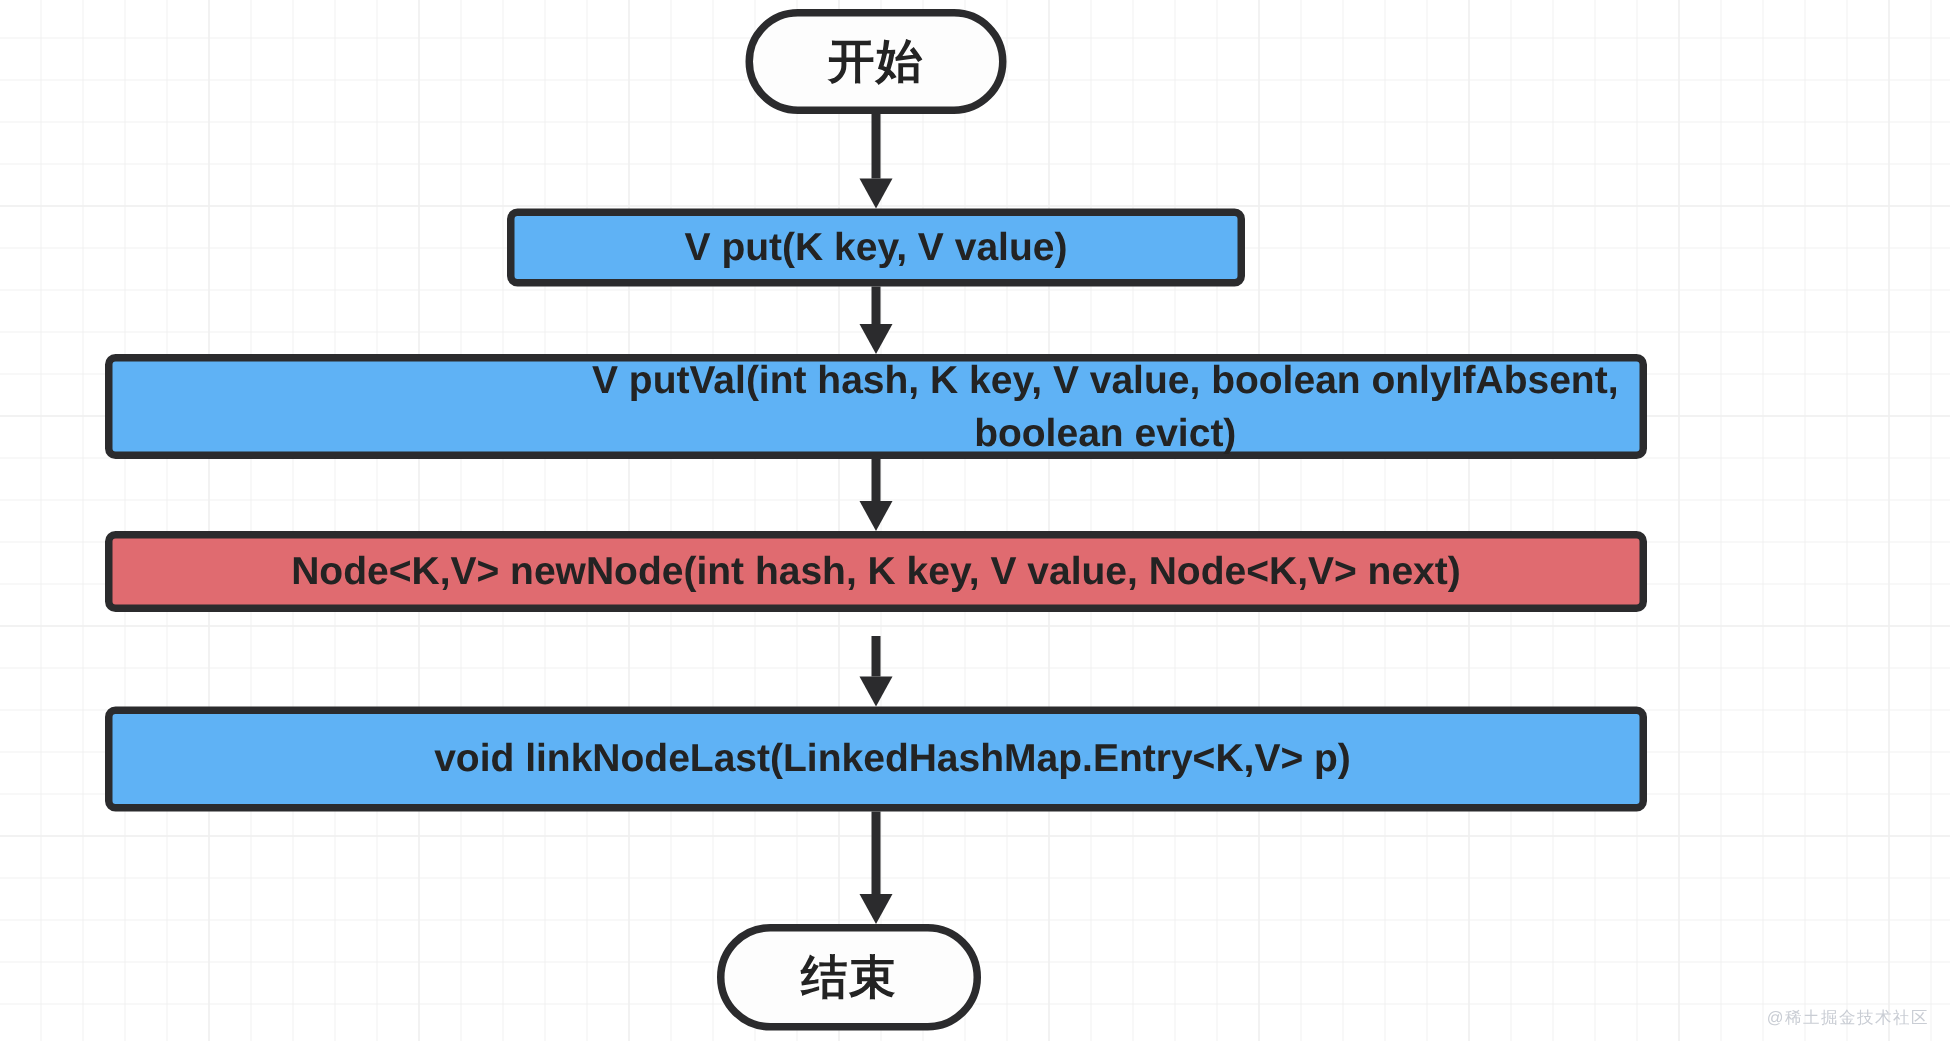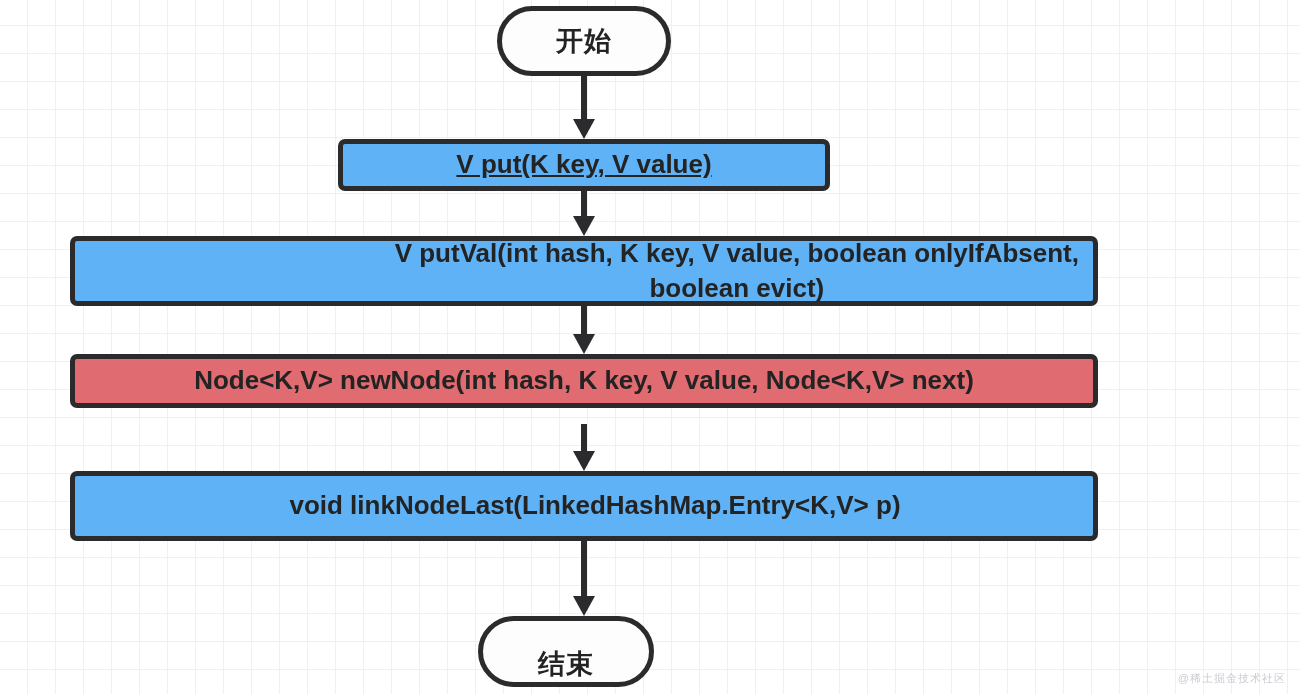--- a/index.html
+++ b/index.html
@@ -34,41 +34,41 @@
     display: flex;
     align-items: center;
     justify-content: center;
     text-align: center;
     color: #232323;
     border: 5px solid #2b2b2d;
   }
   .terminator {
     background: #fdfdfd;
     border-radius: 40px;
-    font-size: 27px;
+    font-size: 31px;
     font-weight: 700;
     letter-spacing: 1px;
   }
   .process {
     border-radius: 7px;
     font-size: 26px;
     font-weight: 700;
     line-height: 1.36;
     padding: 0 14px;
   }
   .process.blue  { background: #5fb2f5; }
   .process.red   { background: #e06b70; }
 
   
   #node-start      { left: 497px; top: 6px;   width: 174px; height: 70px; }
-  #node-put        { left: 338px; top: 139px; width: 492px; height: 52px; text-decoration: underline; }
+  #node-put        { left: 338px; top: 139px; width: 492px; height: 52px; }
   #node-putval     { left: 70px;  top: 236px; width: 1028px; height: 70px; justify-content: flex-end; }
   #node-newnode    { left: 70px;  top: 354px; width: 1028px; height: 54px; }
   #node-linknode   { left: 70px;  top: 471px; width: 1028px; height: 70px; padding-left: 36px; }
-  #node-end        { left: 478px; top: 616px; width: 176px; height: 71px; align-items: flex-end; }
+  #node-end        { left: 478px; top: 616px; width: 176px; height: 71px; }
 
   
   .connector {
     position: absolute;
     width: 0;
   }
   .connector .shaft {
     position: absolute;
     left: -3px;
     top: 0;

